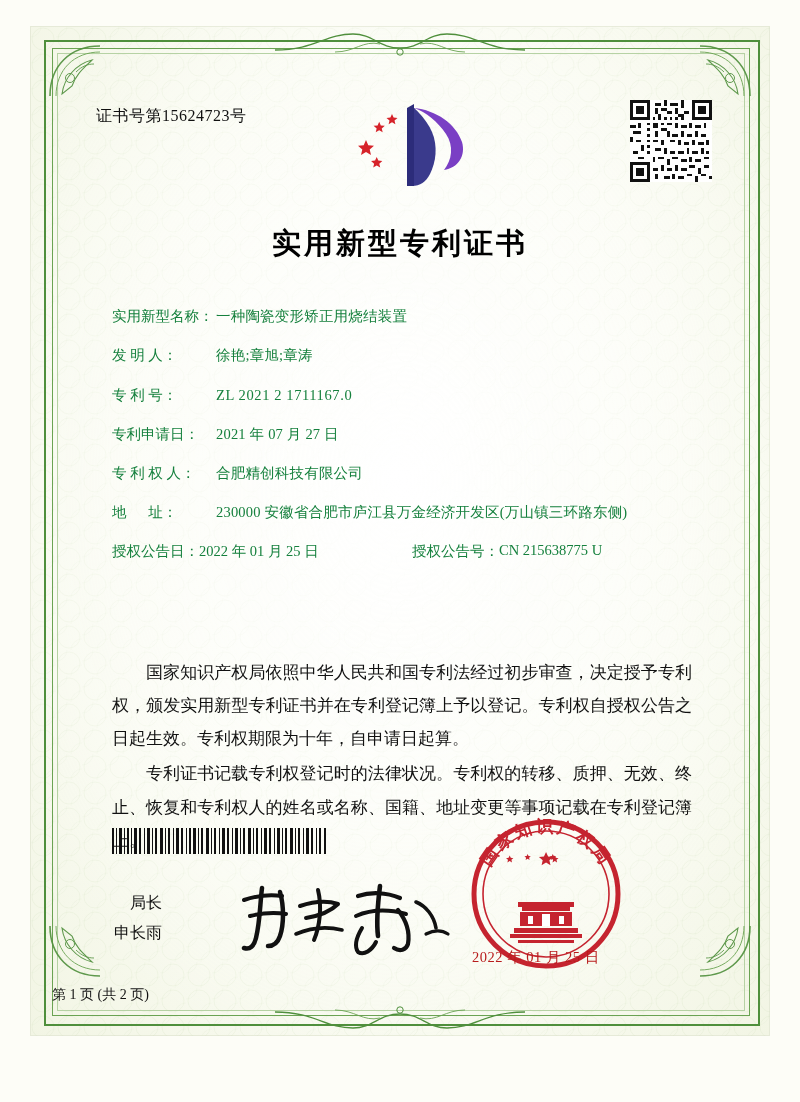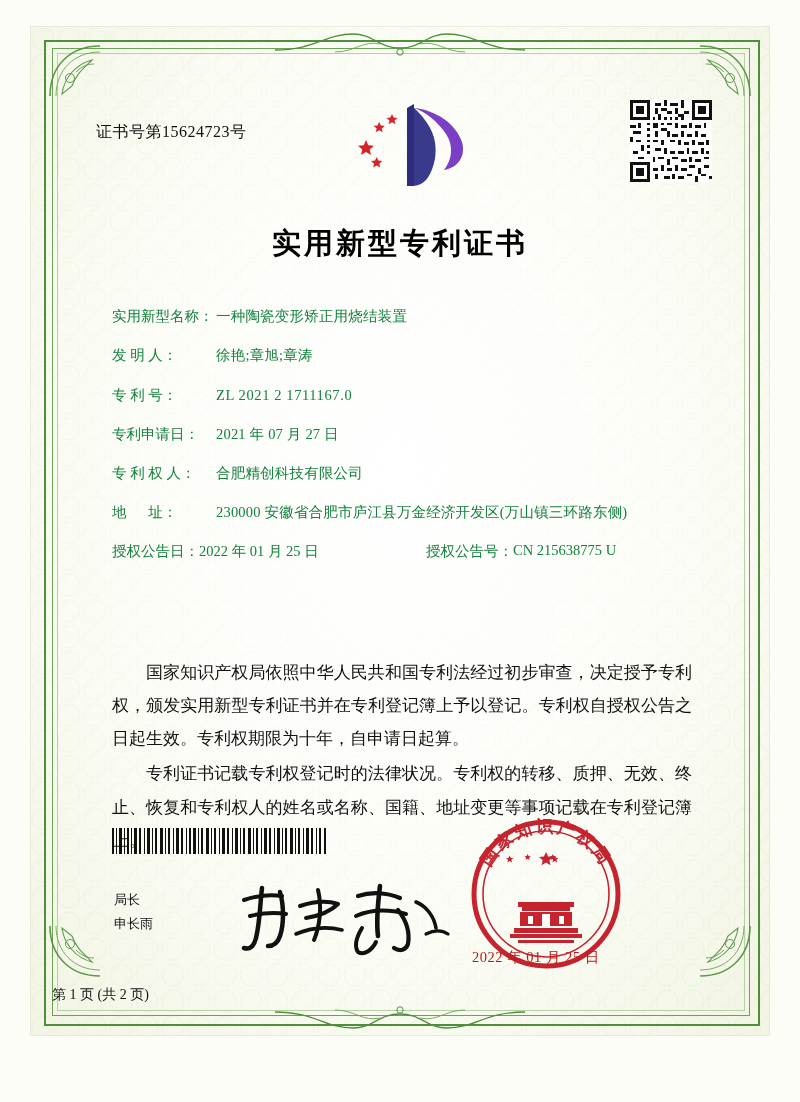--- a/index.html
+++ b/index.html
@@ -96,21 +96,20 @@
   }
 
   .cert-no {
     position: absolute;
     left: 44px;
     top: 58px;
     font-size: 16px;
     letter-spacing: .5px;
     color: #111;
     font-family: "Liberation Serif", serif;
-    margin-top: 16px;
   }
 
   
   .logo {
     position: absolute;
     left: 300px;
     top: 50px;
     width: 116px;
     height: 92px;
   }
@@ -166,21 +165,20 @@
   .f-value.mono {
     font-family: "Liberation Serif", serif;
     letter-spacing: .6px;
   }
 
   .grant-row {
     display: flex;
     align-items: center;
     margin-bottom: 8px;
     font-size: 14.5px;
-    gap: 14px;
   }
   .grant-row .left { width: 300px; flex: 0 0 300px; display: flex; }
   .grant-row .right { flex: 1; display: flex; }
   .grant-row .g-label { white-space: pre; }
 
   
   .paras {
     position: absolute;
     left: 60px;
     top: 608px;
@@ -202,23 +200,24 @@
     top: 780px;
     width: 215px;
     height: 26px;
   }
 
   
   .sig-labels {
     position: absolute;
     left: 62px;
     top: 840px;
-    font-size: 13px;
+    font-size: 16px;
     line-height: 1.85;
     color: #111;
+    text-align: right;
   }
   .handwriting {
     position: absolute;
     left: 178px;
     top: 828px;
     width: 230px;
     height: 82px;
   }
 
   

